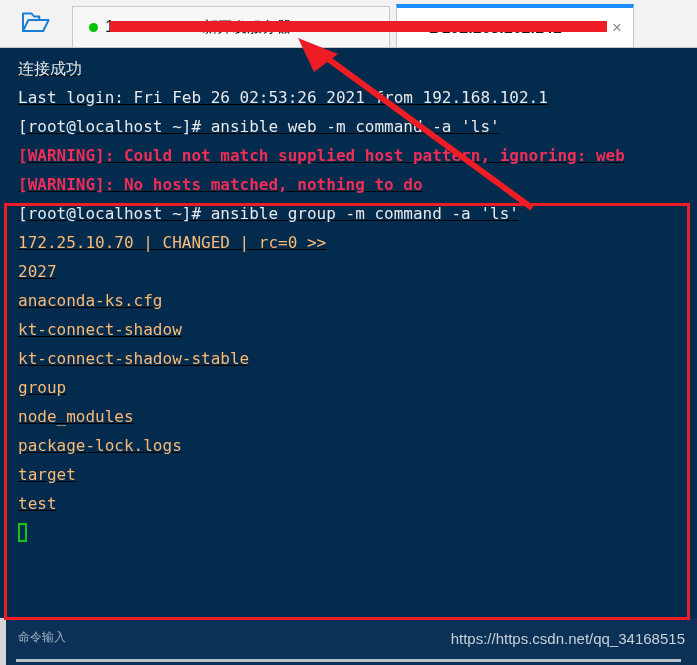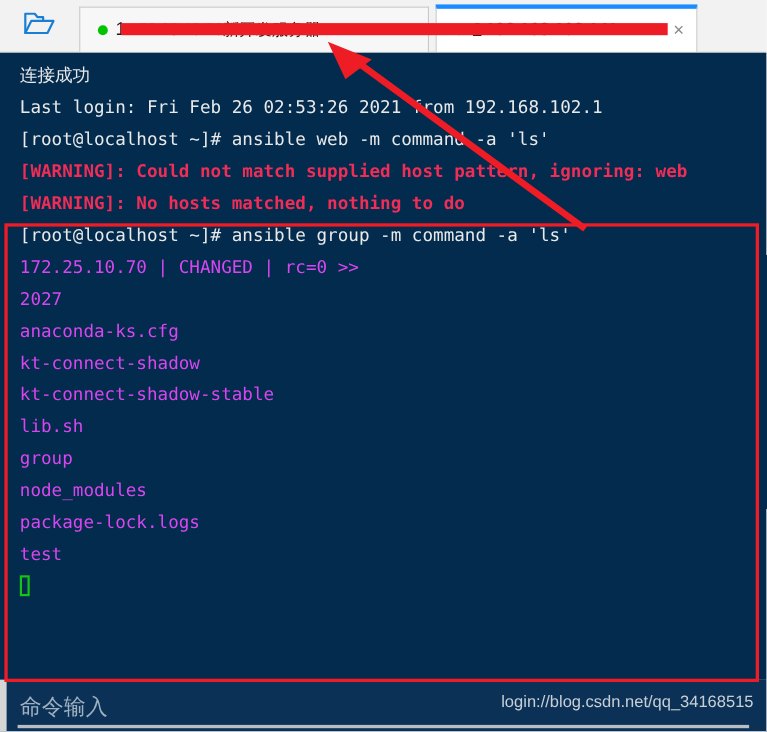--- a/index.html
+++ b/index.html
@@ -111,31 +111,32 @@
     left: 0; top: 48px;
     width: 697px;
     height: 570px;
     background: #022b4e;
     overflow: hidden;
   }
   #term-lines {
     position: absolute;
     left: 18px; top: 6px;
     right: 0;
+    text-decoration: underline;
   }
   .tline {
     font-family: "DejaVu Sans Mono", "Liberation Mono", monospace;
     font-size: 16px;
     line-height: 29px;
     white-space: pre;
     color: #e8e8e8;
   }
   .c-white  { color: #e9e9e9; }
   .c-red    { color: #ef2d56; font-weight: bold; }
-  .c-yellow { color: #d946ef; }
+  .c-yellow { color: #fdba74; }
   .cursor {
     display: inline-block;
     width: 9px;
     height: 19px;
     border: 2px solid #15c415;
     box-sizing: border-box;
     vertical-align: -4px;
   }
 
   
@@ -149,21 +150,21 @@
   }
   #cmd-left-strip {
     position: absolute;
     left: 0; top: 0;
     width: 6px; height: 47px;
     background: #d5d5d5;
   }
   #cmd-placeholder {
     position: absolute;
     left: 18px; top: 11px;
-    font-size: 20px;
+    font-size: 12px;
     color: #9fb0c0;
     font-family: "DejaVu Sans", sans-serif;
   }
   #cmd-underline {
     position: absolute;
     left: 16px; top: 41px;
     width: 665px; height: 3px;
     background: #b9bec4;
   }
   #watermark {
@@ -243,34 +244,34 @@
         <div class="tline c-white">Last login: Fri Feb 26 02:53:26 2021 from 192.168.102.1</div>
         <div class="tline c-white">[root@localhost ~]# ansible web -m command -a 'ls'</div>
         <div class="tline c-red">[WARNING]: Could not match supplied host pattern, ignoring: web</div>
         <div class="tline c-red">[WARNING]: No hosts matched, nothing to do</div>
         <div class="tline c-white">[root@localhost ~]# ansible group -m command -a 'ls'</div>
         <div class="tline c-yellow">172.25.10.70 | CHANGED | rc=0 &gt;&gt;</div>
         <div class="tline c-yellow">2027</div>
         <div class="tline c-yellow">anaconda-ks.cfg</div>
         <div class="tline c-yellow">kt-connect-shadow</div>
         <div class="tline c-yellow">kt-connect-shadow-stable</div>
-        <div class="tline c-yellow">lib.sh</div>
         <div class="tline c-yellow">group</div>
         <div class="tline c-yellow">node_modules</div>
         <div class="tline c-yellow">package-lock.logs</div>
+        <div class="tline c-yellow">target</div>
         <div class="tline c-yellow">test</div>
         <div class="tline c-white"><span class="cursor"></span></div>
       </div>
   </div>
 
   <div id="cmdbar">
     <div id="cmd-left-strip"></div>
     <div id="cmd-placeholder">命令输入</div>
     <div id="cmd-underline"></div>
-    <div id="watermark">login://blog.csdn.net/qq_34168515</div>
+    <div id="watermark">https://https.csdn.net/qq_34168515</div>
   </div>
 
   <div id="ann-box"></div>
   <div id="ann-strike-1"></div>
   <div id="ann-strike-2"></div>
   <svg id="ann-arrow" viewBox="0 0 260 185" xmlns="http://www.w3.org/2000/svg">
     <line x1="252" y1="180" x2="36" y2="22" stroke="#ee1c25" stroke-width="6"></line>
     <polygon points="18,10 58,26 34,44" fill="#ee1c25"></polygon>
   </svg>
 

